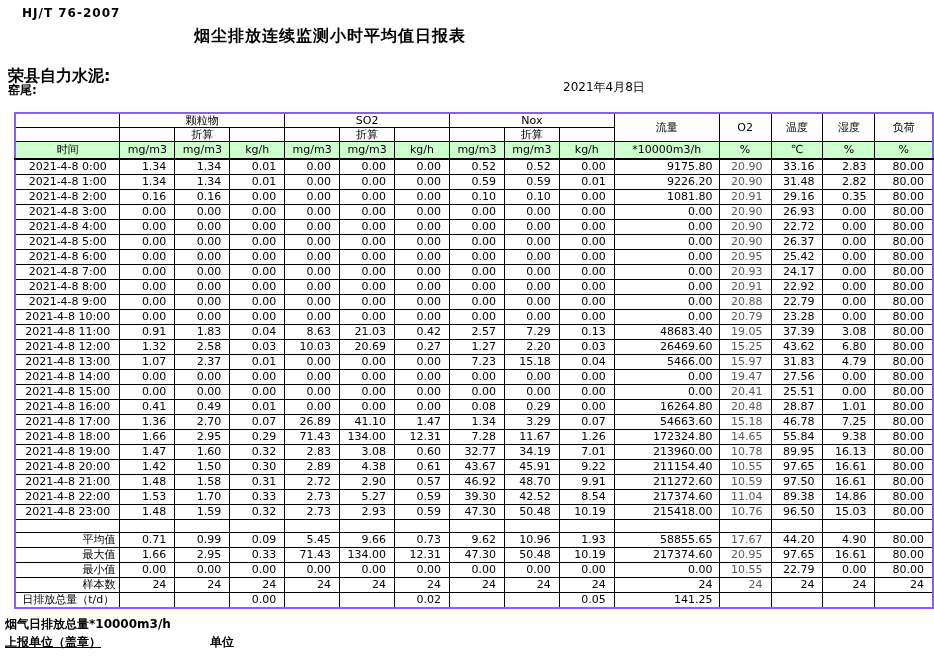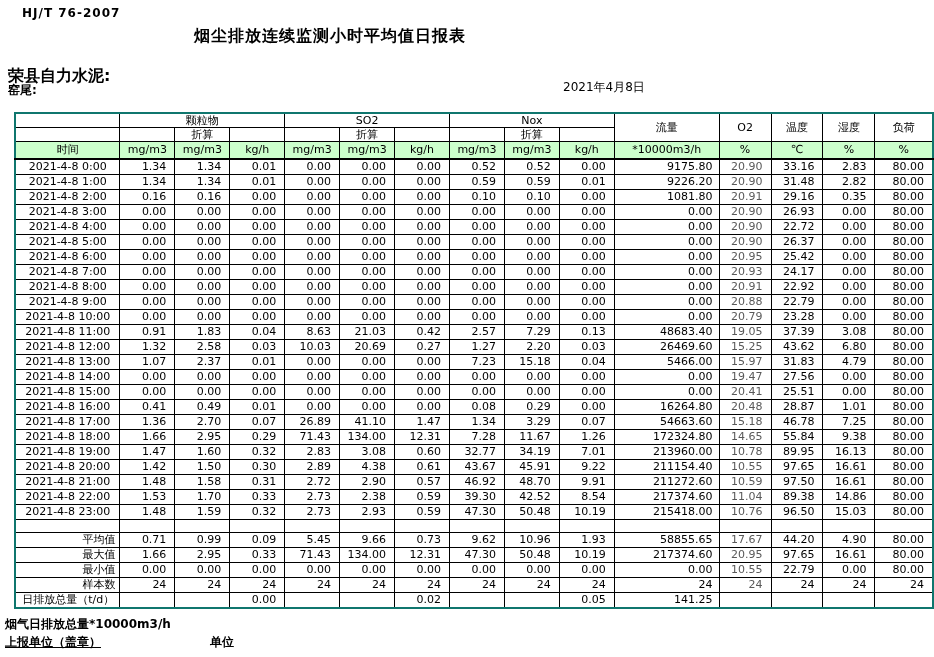--- a/index.html
+++ b/index.html
@@ -12,21 +12,21 @@
   .title{left:0;top:26px;width:660px;text-align:center;font-size:16px;font-weight:bold;letter-spacing:1px;}
   .company{left:8px;top:66px;font-size:16px;font-weight:bold;}
   .station{left:8px;top:82px;font-size:12px;font-weight:bold;text-align:right;}
   .date{left:563px;top:79px;font-size:12px;}
   .foot1{left:5px;top:616px;font-size:12px;font-weight:bold;}
   .foot2{left:5px;top:634px;font-size:12px;font-weight:bold;text-decoration:underline;}
   .foot3{left:210px;top:634px;font-size:12px;font-weight:bold;}
 
   table{
     border-collapse:collapse;table-layout:fixed;position:absolute;left:14px;top:112px;
-    border:2px solid #0f766e;
+    border:2px solid #8b5cf6;
     padding-left:16px;
   }
   td{
     border:1px solid #000;font-size:11px;padding:0;height:14px;line-height:14px;
     overflow:hidden;white-space:nowrap;text-align:center;
   }
   tr.h1 td,tr.h2 td{height:13px;line-height:13px;font-size:11px;}
   tr.h3 td{height:16px;line-height:16px;background:var(--green,#ccffcc);border-bottom:2px solid #000;}
   tr.spacer td{height:12px;line-height:12px;}
   td.num{text-align:right;padding-right:8px;}
@@ -479,21 +479,21 @@
         <td class="num">97.50</td>
         <td class="num">16.61</td>
         <td class="num">80.00</td>
       </tr>
       <tr>
         <td class="time">2021-4-8 22:00</td>
         <td class="num">1.53</td>
         <td class="num">1.70</td>
         <td class="num">0.33</td>
         <td class="num">2.73</td>
-        <td class="num">2.38</td>
+        <td class="num">5.27</td>
         <td class="num">0.59</td>
         <td class="num">39.30</td>
         <td class="num">42.52</td>
         <td class="num">8.54</td>
         <td class="num flow">217374.60</td>
         <td class="num o2">11.04</td>
         <td class="num">89.38</td>
         <td class="num">14.86</td>
         <td class="num">80.00</td>
       </tr>

